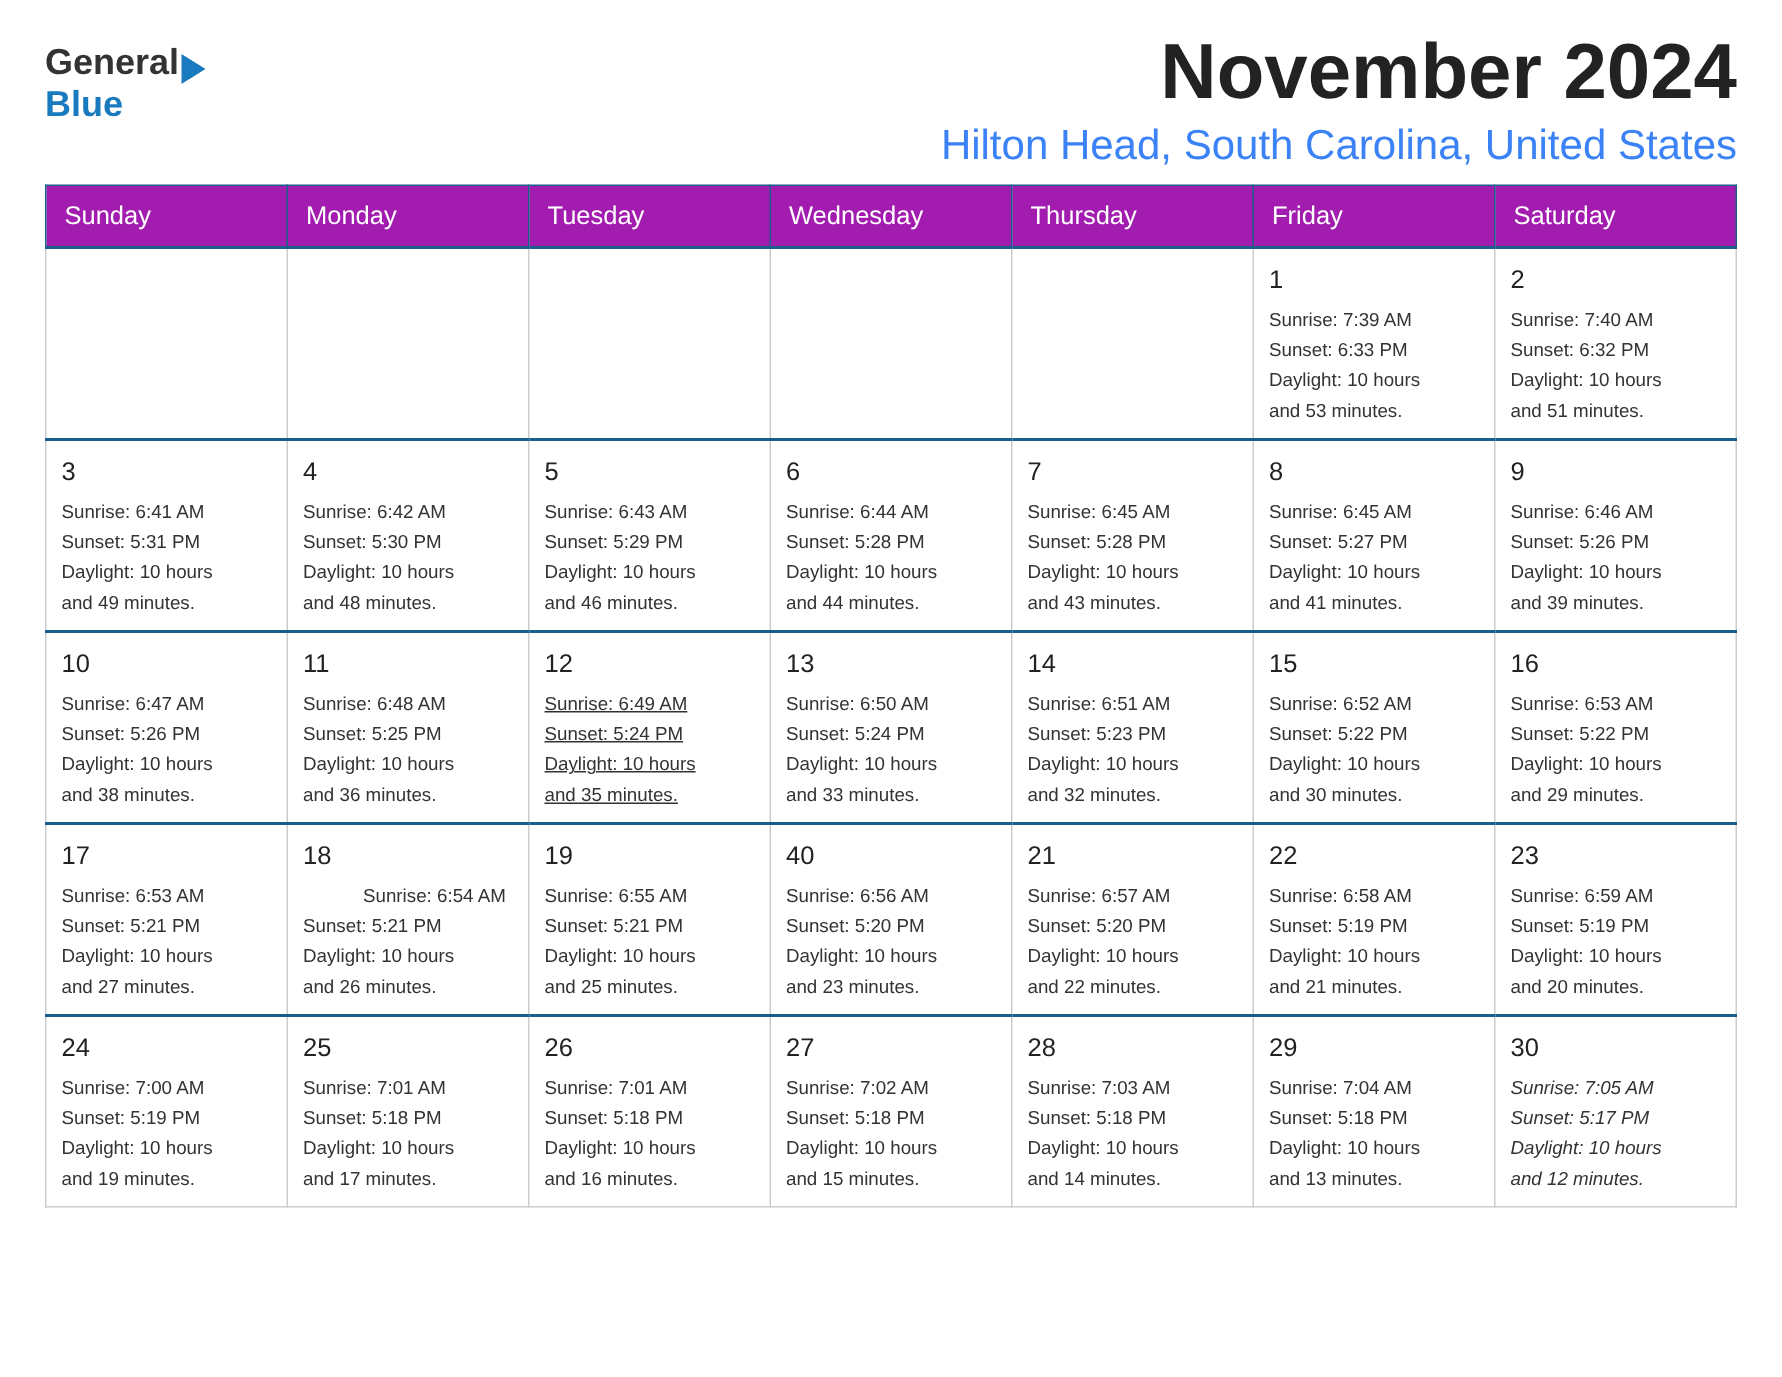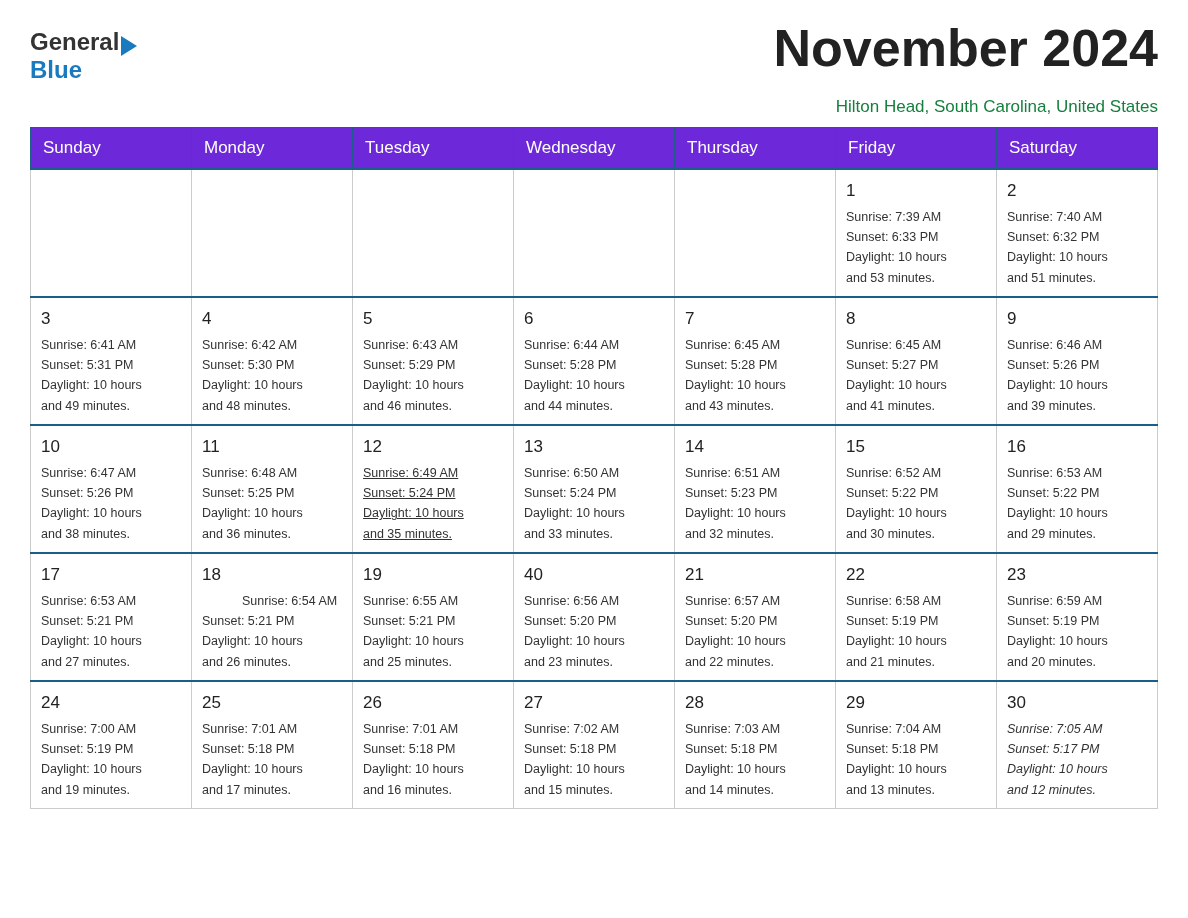--- a/index.html
+++ b/index.html
@@ -26,31 +26,31 @@
     .title-block {
       text-align: right;
     }
     .month-title {
       font-size: 52px;
       font-weight: bold;
       color: #222;
       line-height: 1.1;
     }
     .location {
-      font-size: 17px;
-      color: #15803d;
-      margin-top: 20px;
+      font-size: 28px;
+      color: #3b82f6;
+      margin-top: 4px;
     }
     .calendar {
       width: 100%;
       border-collapse: collapse;
       margin-top: 10px;
     }
     .calendar th {
-      background: #6d28d9;
+      background: #a21caf;
       color: #fff;
       font-size: 17px;
       font-weight: normal;
       padding: 10px 12px;
       text-align: left;
       border: 1px solid #1a5f8a;
     }
     .calendar td {
       vertical-align: top;
       padding: 8px 10px;

